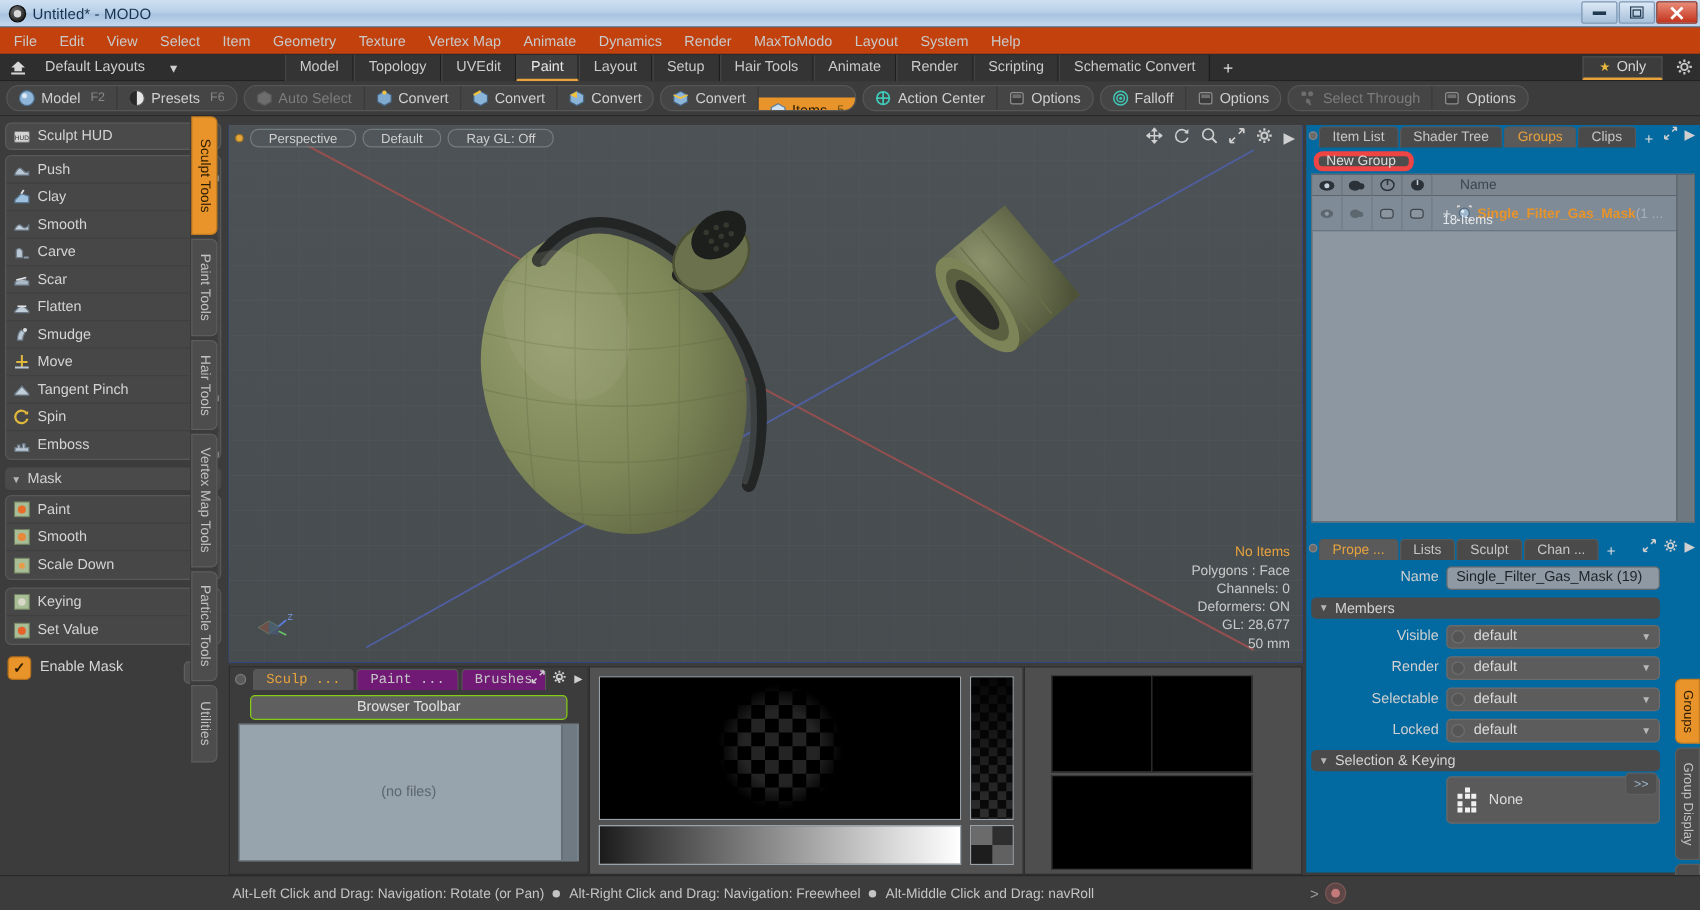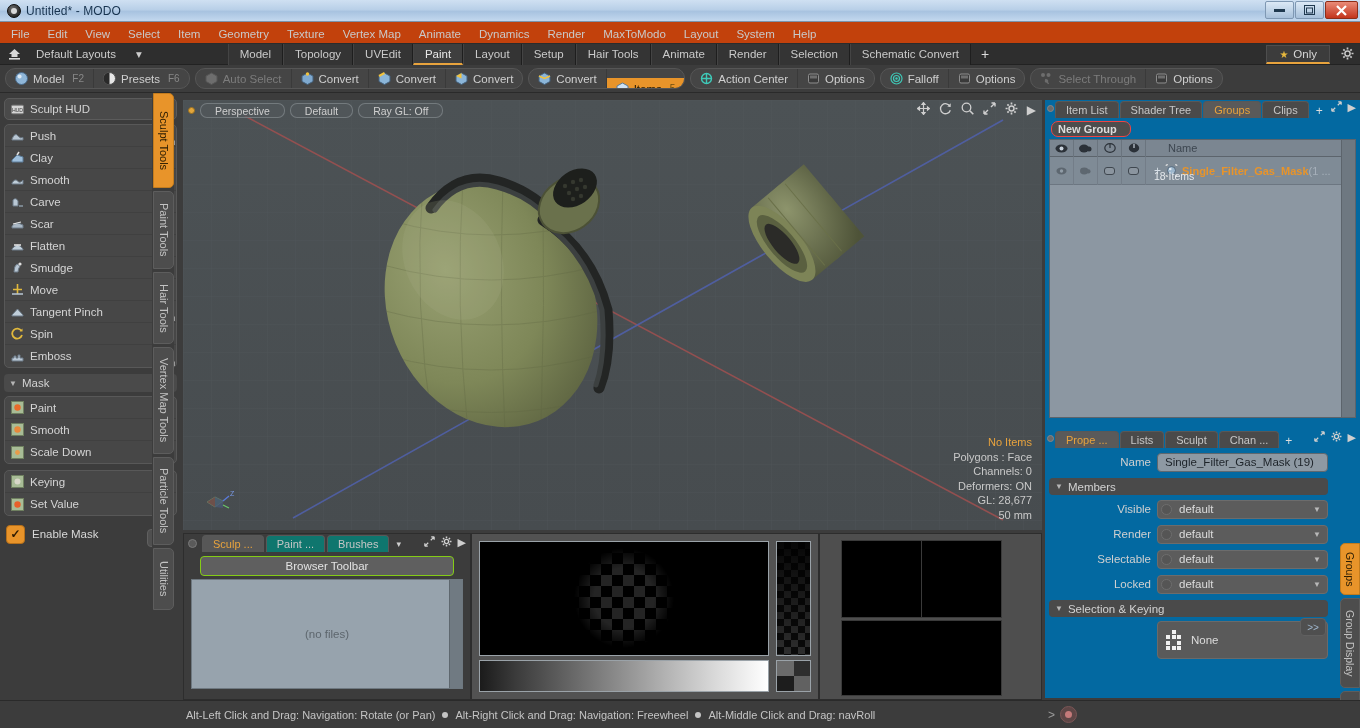--- a/index.html
+++ b/index.html
@@ -156,23 +156,23 @@
     font-size:11px;line-height:14.5px;color:#c9c9c9;
   }
   .vp-stats .hi{color:#e8a33d;}
   .axisgizmo{position:absolute;left:18px;bottom:12px;width:34px;height:30px;z-index:5;}
 
   
   .bottom-left{
     position:absolute;left:183px;top:533px;width:288px;height:167px;
     background:#3c3c3c;border:1px solid #2d2d2d;
   }
-  .ptabs{height:19px;display:flex;align-items:center;gap:2px;padding-left:4px;background:#3c3c3c;position:relative;}
+  .ptabs{height:19px;display:flex;align-items:center;gap:2px;padding-left:4px;background:#3c3c3c;position:relative;font-family:Liberation Mono, monospace;}
   .ptab{
-    font-size:11px;color:#c6c6c6;padding:2px 10px;background:#0f766e;
+    font-size:11px;color:#c6c6c6;padding:2px 10px;background:#701a75;
     border:1px solid #585858;border-bottom:none;border-radius:4px 4px 0 0;
   }
   .ptab.active{color:#e8a33d;background:#575757;}
   .ptabs-ic{position:absolute;right:4px;top:2px;display:flex;gap:6px;color:#cfcfcf;font-size:11px;}
   .browser-toolbar{
     margin:3px 16px;height:20px;background:#5f5f5f;border:1px solid #84cc16;border-radius:4px;
     display:flex;align-items:center;justify-content:center;font-size:11.5px;color:#e2e2e2;
   }
   .filearea{
     margin:2px 7px;height:110px;background:#97a3ad;border:1px solid #6e7880;
@@ -210,22 +210,22 @@
   .rtabs{height:18px;display:flex;align-items:flex-end;gap:1px;padding-left:10px;position:relative;}
   .rtab{
     font-size:11px;color:#c6c6c6;padding:2px 10px;background:#4a4a4a;
     border:1px solid #585858;border-bottom:none;border-radius:4px 4px 0 0;
   }
   .rtab.active{color:#e8a33d;background:#5a5a5a;}
   .rtabs-ic{position:absolute;right:4px;top:1px;display:flex;gap:6px;color:#cfcfcf;font-size:11px;}
   .rtab-dot{position:absolute;left:2px;top:5px;width:7px;height:7px;border-radius:50%;
     background:#6a6a6a;border:1px solid #888;}
   .newgroup{
-    margin:3px 4px 2px 6px;width:80px;height:16px;background:#4d4d4d;border:1px solid #ef4444;
-    border-radius:7px;font-size:11px;color:#dcdcdc;display:flex;align-items:center;padding-left:6px;font-weight:bold;
+    margin:3px 4px 2px 6px;width:80px;height:16px;background:#4d4d4d;border:4px solid #ef4444;
+    border-radius:7px;font-size:11px;color:#dcdcdc;display:flex;align-items:center;padding-left:6px;
   }
   .listwrap{margin:0 4px;height:279px;background:#8c97a2;border:1px solid #5c646c;position:relative;}
   .lhdr{height:17px;background:#7b8691;border-bottom:1px solid #5c646c;display:flex;align-items:center;}
   .lhdr .col{width:24px;height:17px;display:flex;align-items:center;justify-content:center;
     border-right:1px solid #6a747e;color:#22282e;font-size:10px;}
   .lhdr .namecol{padding-left:22px;font-size:11px;color:#3d4650;}
   .lrow{height:28px;background:#7f8b96;border-bottom:1px solid #6c7681;display:flex;align-items:center;position:relative;}
   .lrow .col{width:24px;height:28px;display:flex;align-items:center;justify-content:center;border-right:1px solid #737d88;}
   .chkbox{width:11px;height:8px;border:1px solid #3f474f;border-radius:3px;background:#8b959f;}
   .itemname{font-size:11px;color:#e8942a;font-weight:bold;margin-left:4px;}
@@ -344,21 +344,21 @@
     <div class="lt-tabs">
       <div class="lt-tab">Model</div>
       <div class="lt-tab">Topology</div>
       <div class="lt-tab">UVEdit</div>
       <div class="lt-tab active">Paint</div>
       <div class="lt-tab">Layout</div>
       <div class="lt-tab">Setup</div>
       <div class="lt-tab">Hair Tools</div>
       <div class="lt-tab">Animate</div>
       <div class="lt-tab">Render</div>
-      <div class="lt-tab">Selection</div>
+      <div class="lt-tab">Scripting</div>
       <div class="lt-tab">Schematic Convert</div>
       <div class="lt-plus">+</div>
     </div>
     <div class="only-btn">
       <span class="star">★</span>
       <span>Only</span>
     </div>
     <div class="gear-right">
       <svg width="13" height="13" viewBox="0 0 13 13">
           <circle cx="6.5" cy="6.5" r="2.6" fill="none" stroke="#c8c8c8" stroke-width="1.5"></circle>

